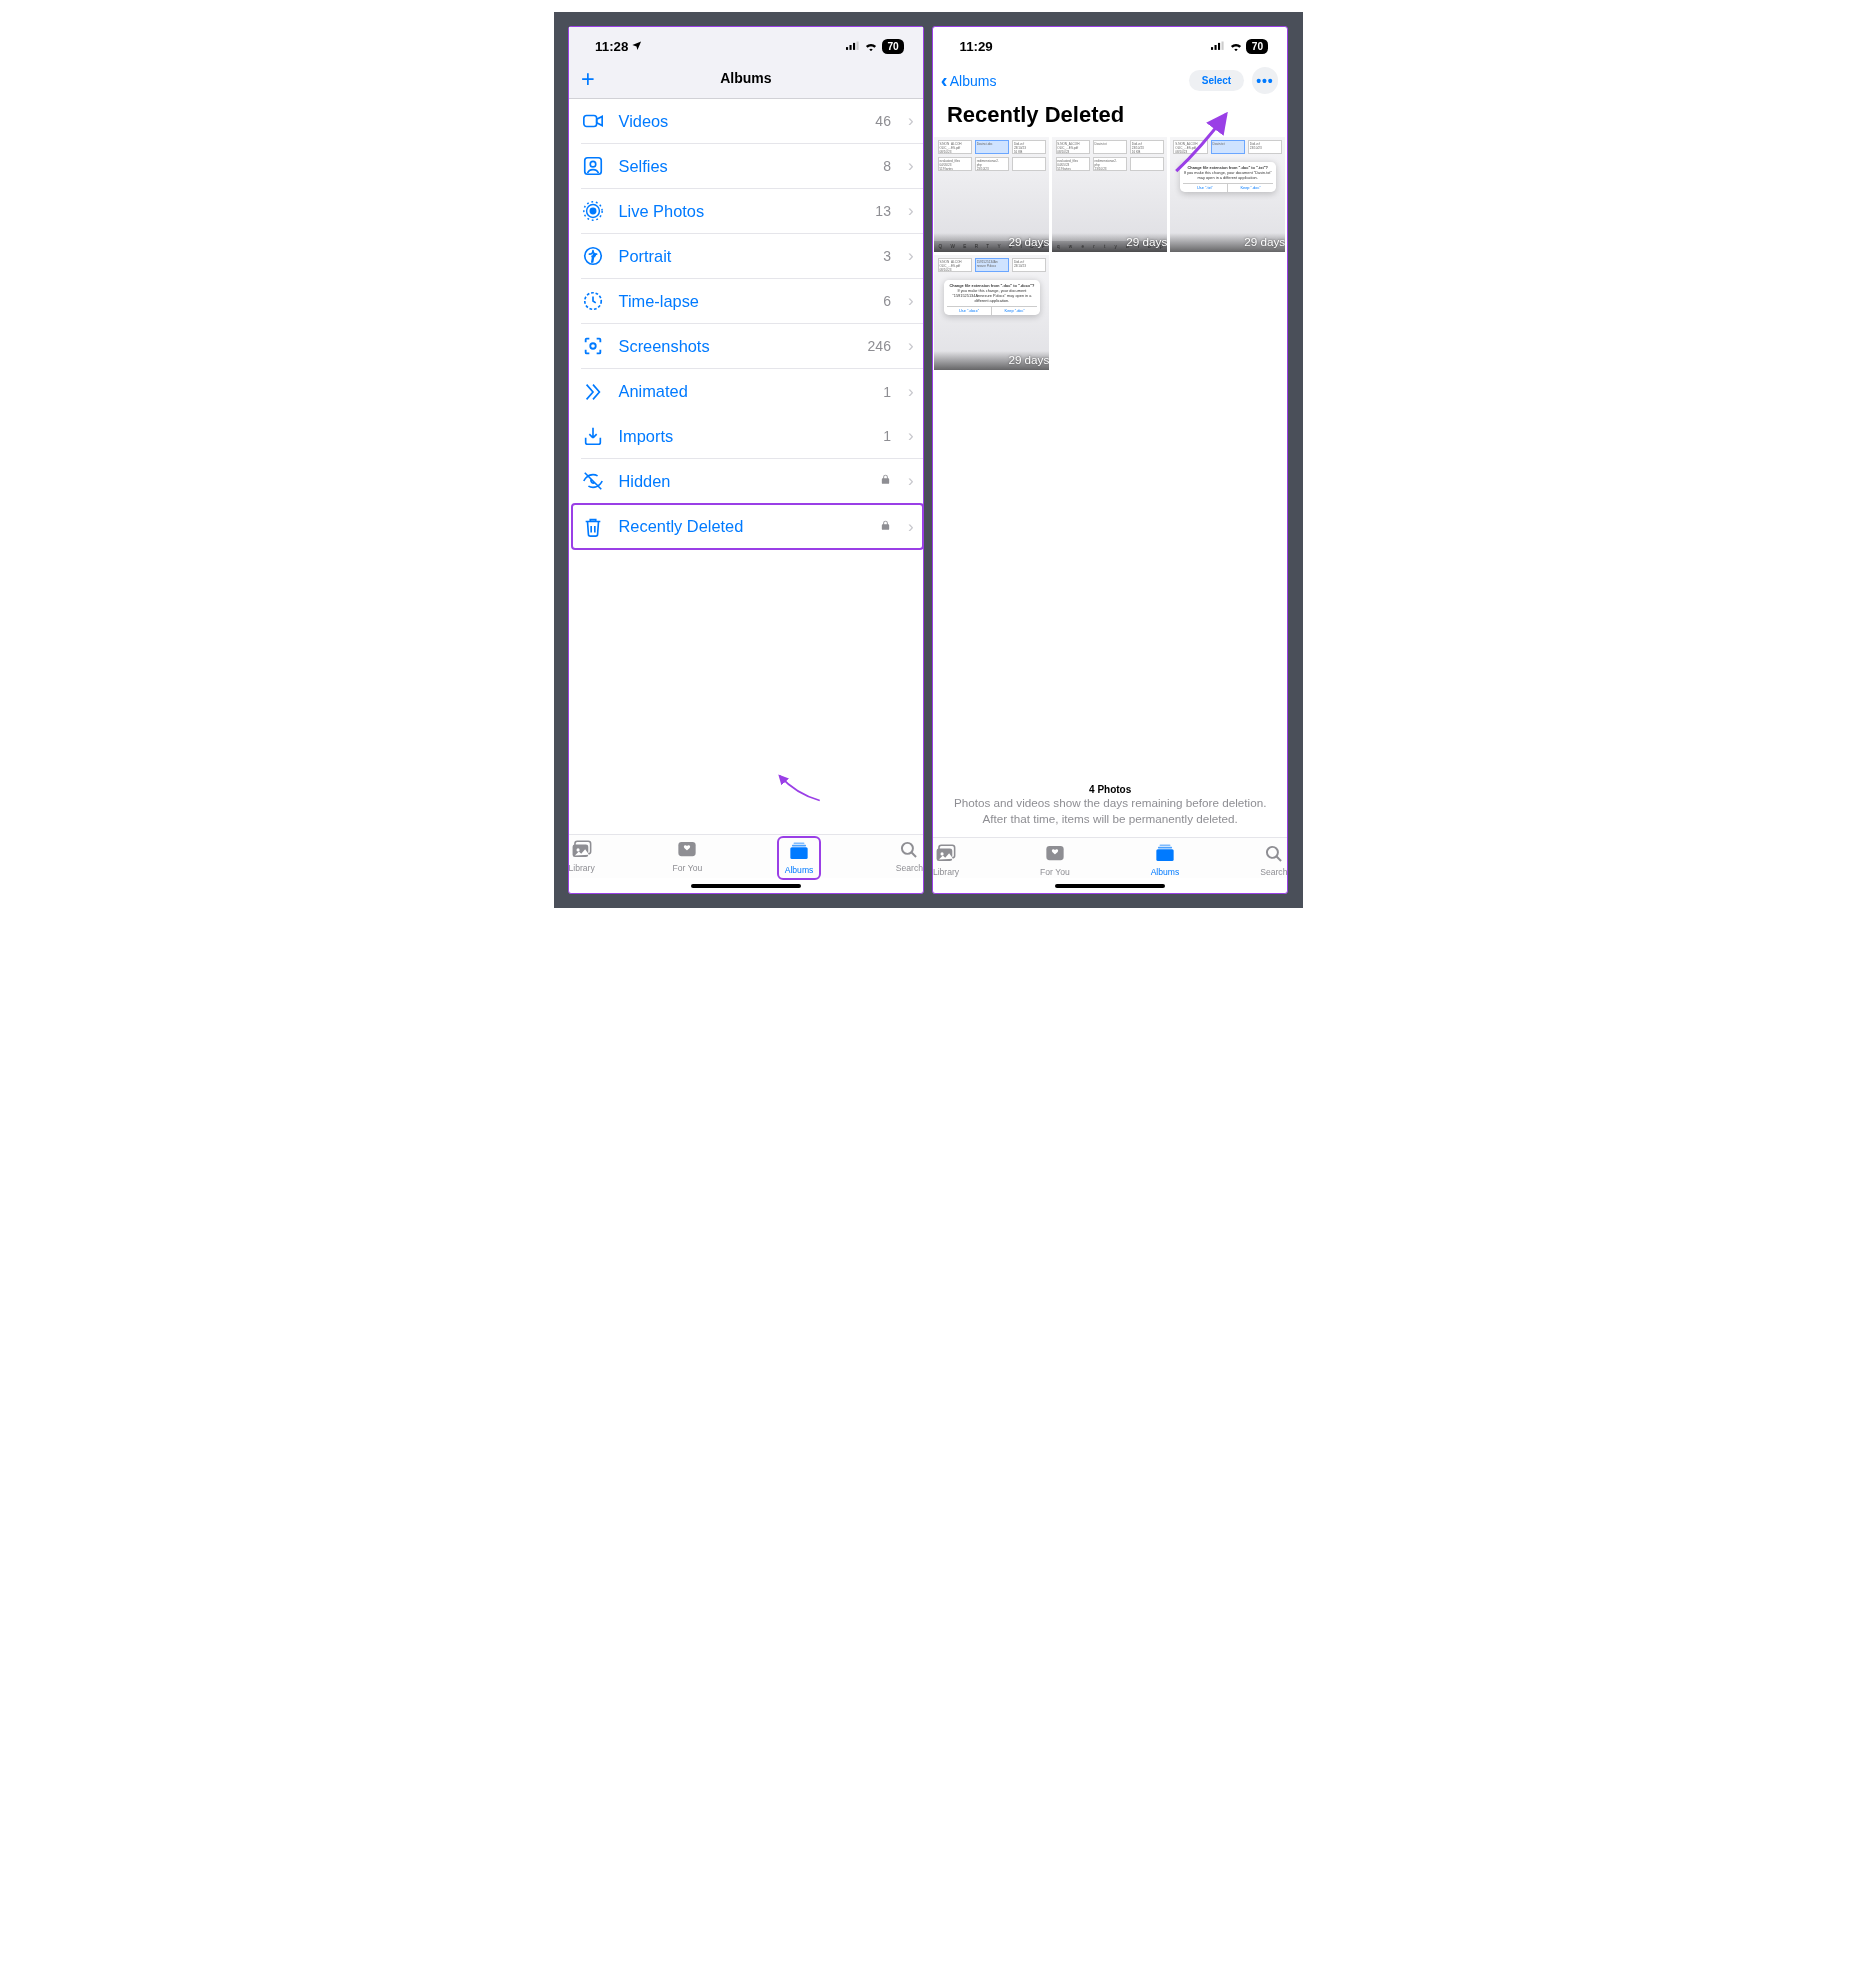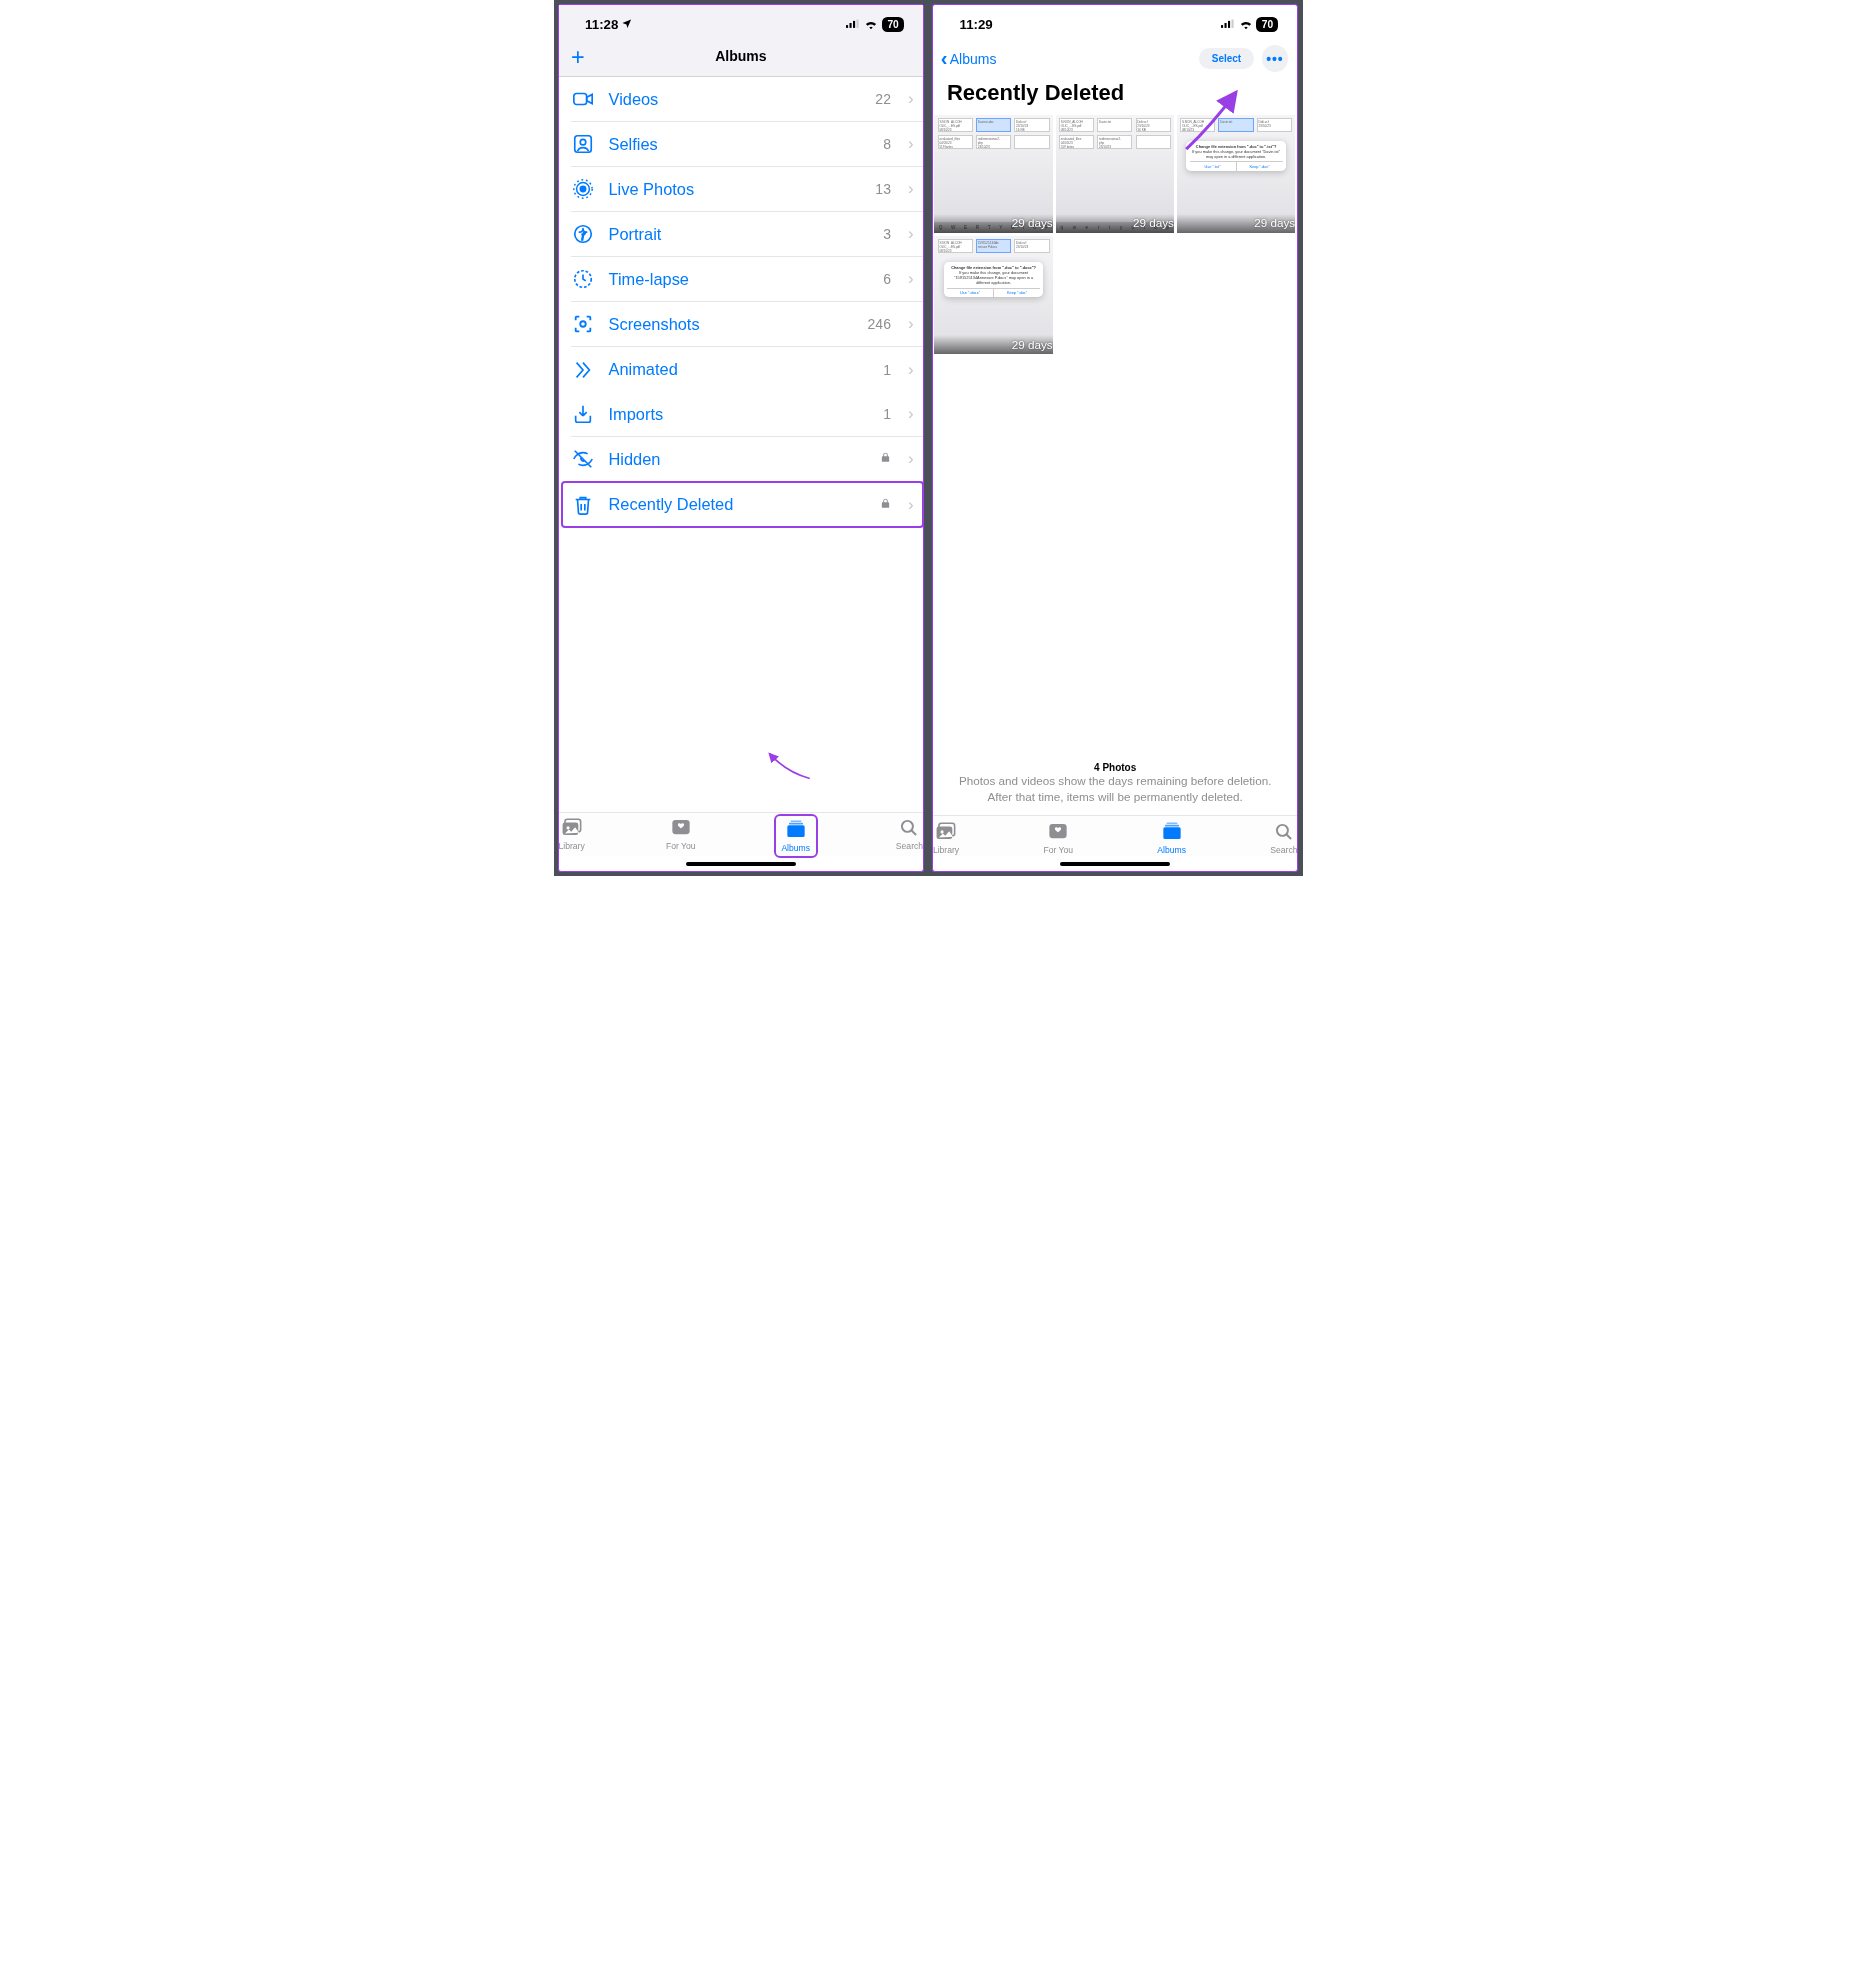--- a/index.html
+++ b/index.html
@@ -13,24 +13,24 @@
   * { box-sizing: border-box; -webkit-font-smoothing: antialiased; }
   body {
     margin: 0;
     font-family: -apple-system, "SF Pro Text", "Helvetica Neue", Arial, sans-serif;
     background: #fff;
     color: #000;
   }
   .stage {
     display: flex;
     gap: 7.8px;
-    padding: 4px;
+    padding: 14px;
     background: #4a4f59;
     width: 749px;
-    margin: 0 auto;
+    margin: 12px auto;
   }
   .phone {
     flex: 1 1 50%;
     background: #fff;
     border: 1.6px solid var(--highlight);
     border-radius: 3.1px;
     position: relative;
     display: flex;
     flex-direction: column;
     min-height: 868px;
@@ -199,21 +199,21 @@
 
     <div class="list" id="left-media-list">
         <div class="row">
     <span class="icon">
             <svg viewBox="0 0 24 24" fill="none" stroke="currentColor" stroke-width="1.8">
               <rect x="2" y="6" width="14" height="12" rx="3"></rect>
               <path d="M16 10l6-3v10l-6-3z"></path>
             </svg>
           </span>
     <span class="label">Videos</span>
-    <span class="count">22</span>
+    <span class="count">46</span>
     <span class="chevron">›</span>
         </div>
         <div class="row">
     <span class="icon">
             <svg viewBox="0 0 24 24" fill="none" stroke="currentColor" stroke-width="1.8">
               <rect x="3" y="3" width="18" height="18" rx="3"></rect>
               <circle cx="12" cy="10" r="3"></circle>
               <path d="M6 20c1-3 4-4 6-4s5 1 6 4"></path>
             </svg>
           </span>

